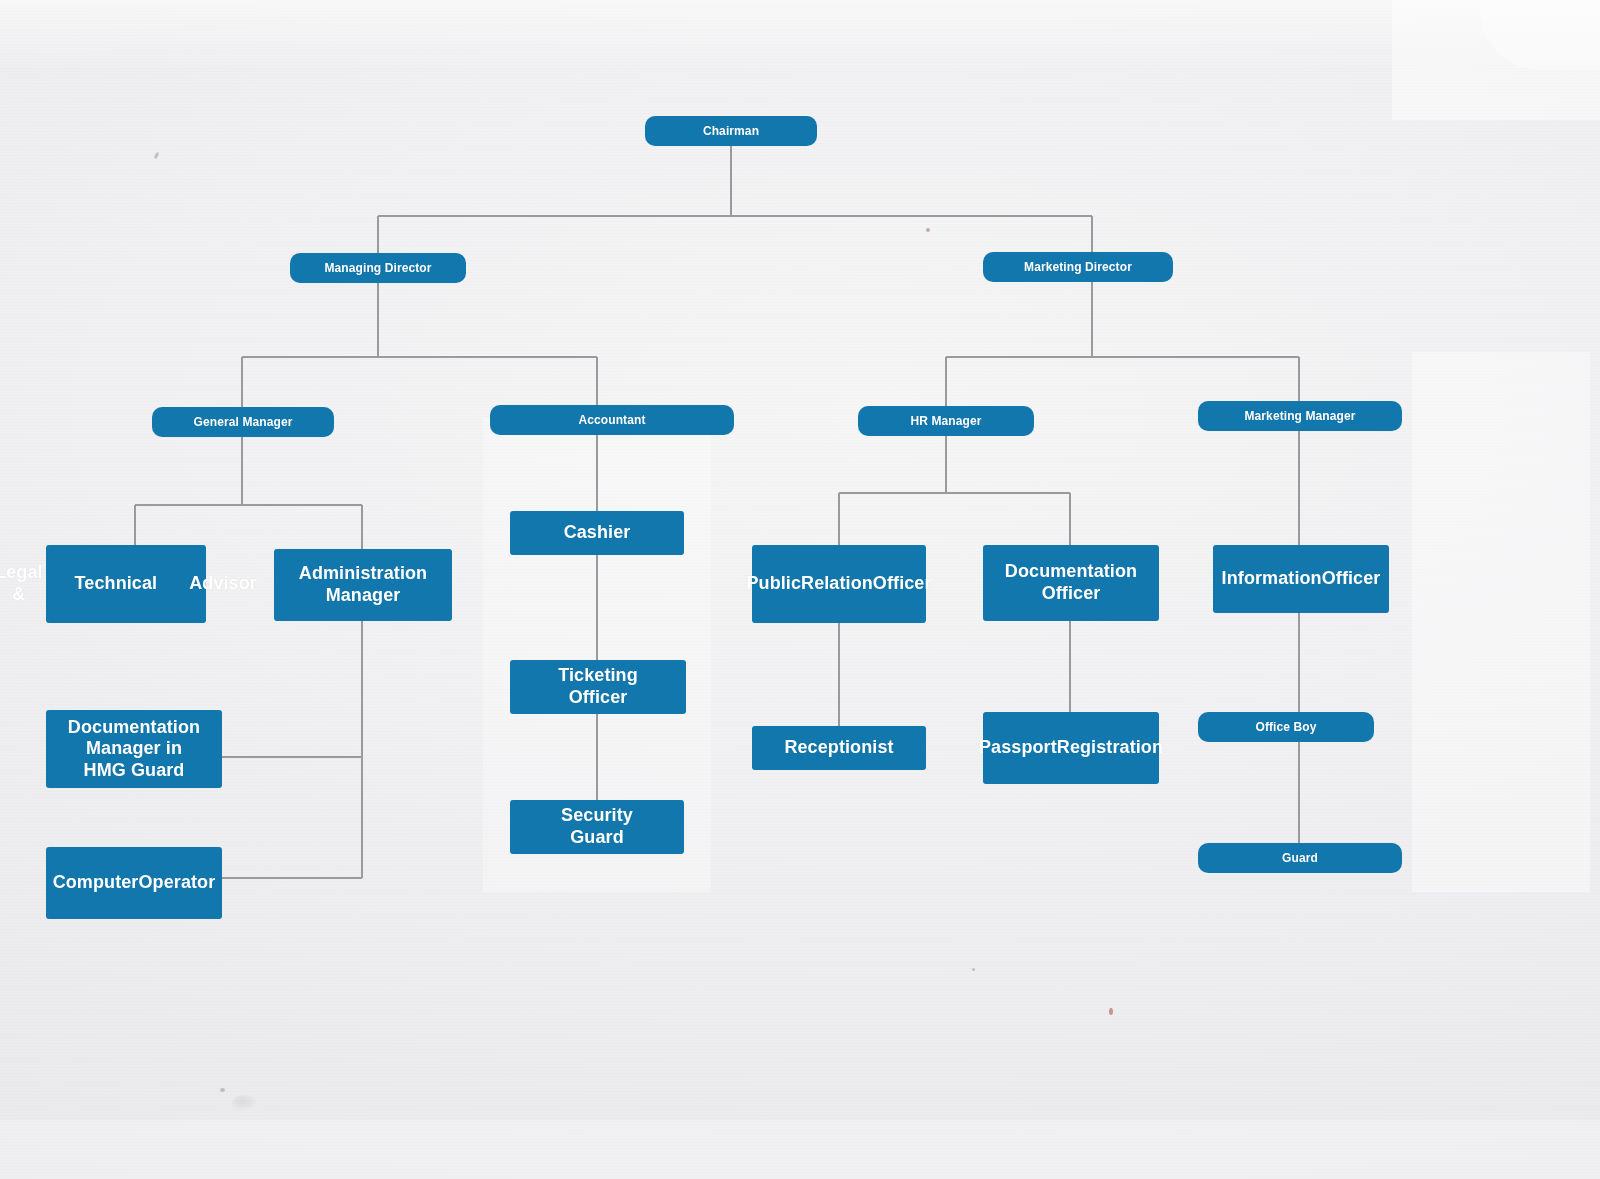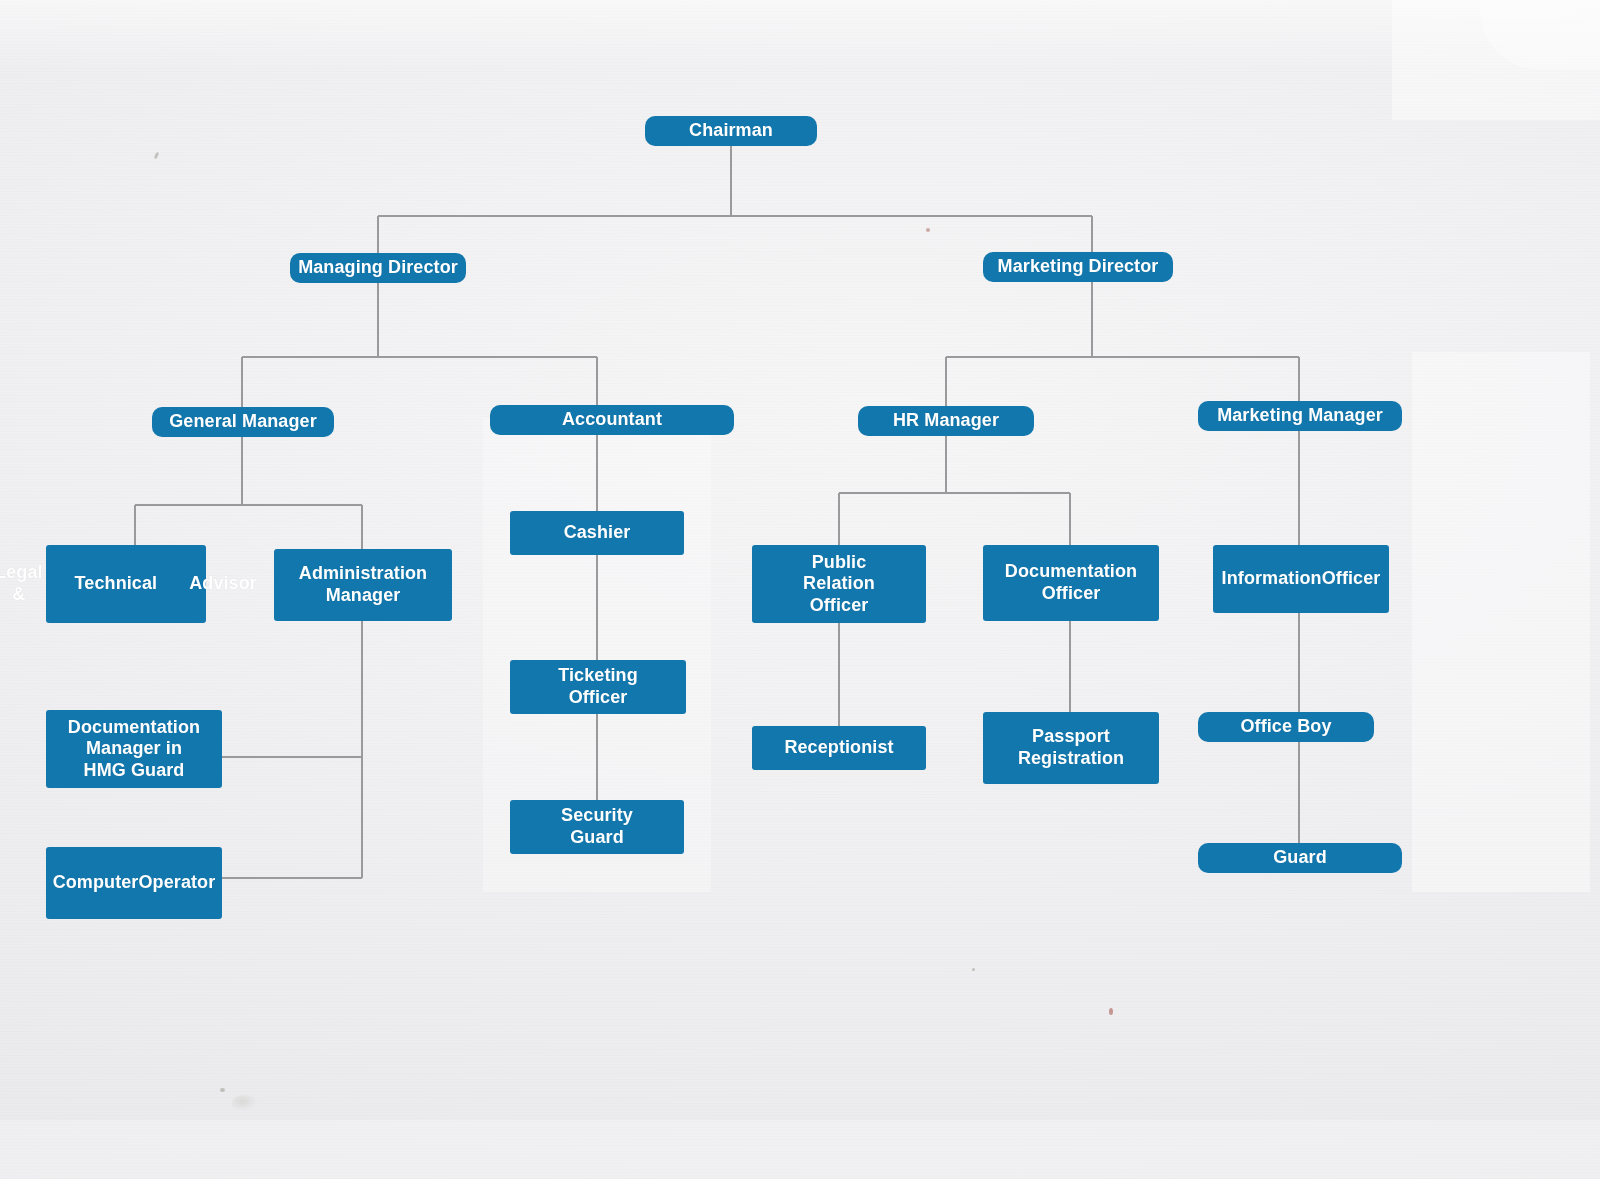--- a/index.html
+++ b/index.html
@@ -46,21 +46,21 @@
     color:#ffffff;
     font-weight:bold;
     display:flex;align-items:center;justify-content:center;
     text-align:center;
     line-height:1.2;
     letter-spacing:.1px;
     box-sizing:border-box;
     z-index:5;
     text-shadow:0 0 1px rgba(0,0,0,.12);
   }
-  .pill{border-radius:10px;font-size:18px;height:30px;}
+  .pill{border-radius:10px;font-size:12px;height:30px;}
   .blk{border-radius:3px;font-size:18px;}
 </style>
 </head>
 <body>
 
 <div id="paper"></div>
 <div class="patch" id="patch-right"></div>
 <div class="patch" id="patch-mid"></div>
 <div class="patch" id="patch-topright"></div>
 <div class="patch" id="patch-botleft"></div>
@@ -151,33 +151,33 @@
 </div>
 <div class="node blk" style="left:510px;top:660px;width:176px;height:54px;flex-direction:column;">
   <span>Ticketing</span>
   <span>Officer</span>
 </div>
 <div class="node blk" style="left:510px;top:800px;width:174px;height:54px;flex-direction:column;">
   <span>Security</span>
   <span>Guard</span>
 </div>
 
-<div class="node blk" style="left:752px;top:545px;width:174px;height:78px;flex-direction:column;">
+<div class="node blk" style="left:752px;top:545px;width:174px;height:78px;flex-direction:row;">
   <span>Public</span>
   <span>Relation</span>
   <span>Officer</span>
 </div>
 <div class="node blk" style="left:983px;top:545px;width:176px;height:76px;flex-direction:column;">
   <span>Documentation</span>
   <span>Officer</span>
 </div>
 <div class="node blk" style="left:752px;top:726px;width:174px;height:44px;">
   <span>Receptionist</span>
 </div>
-<div class="node blk" style="left:983px;top:712px;width:176px;height:72px;flex-direction:column;justify-content:center;">
+<div class="node blk" style="left:983px;top:712px;width:176px;height:72px;justify-content:center;">
   <span>Passport</span>
   <span>Registration</span>
 </div>
 
 <div class="node blk" style="left:1213px;top:545px;width:176px;height:68px;flex-direction:row;">
   <span>Information</span>
   <span>Officer</span>
 </div>
 <div class="node pill" style="left:1198px;top:712px;width:176px;height:30px;">
   <span>Office Boy</span>

